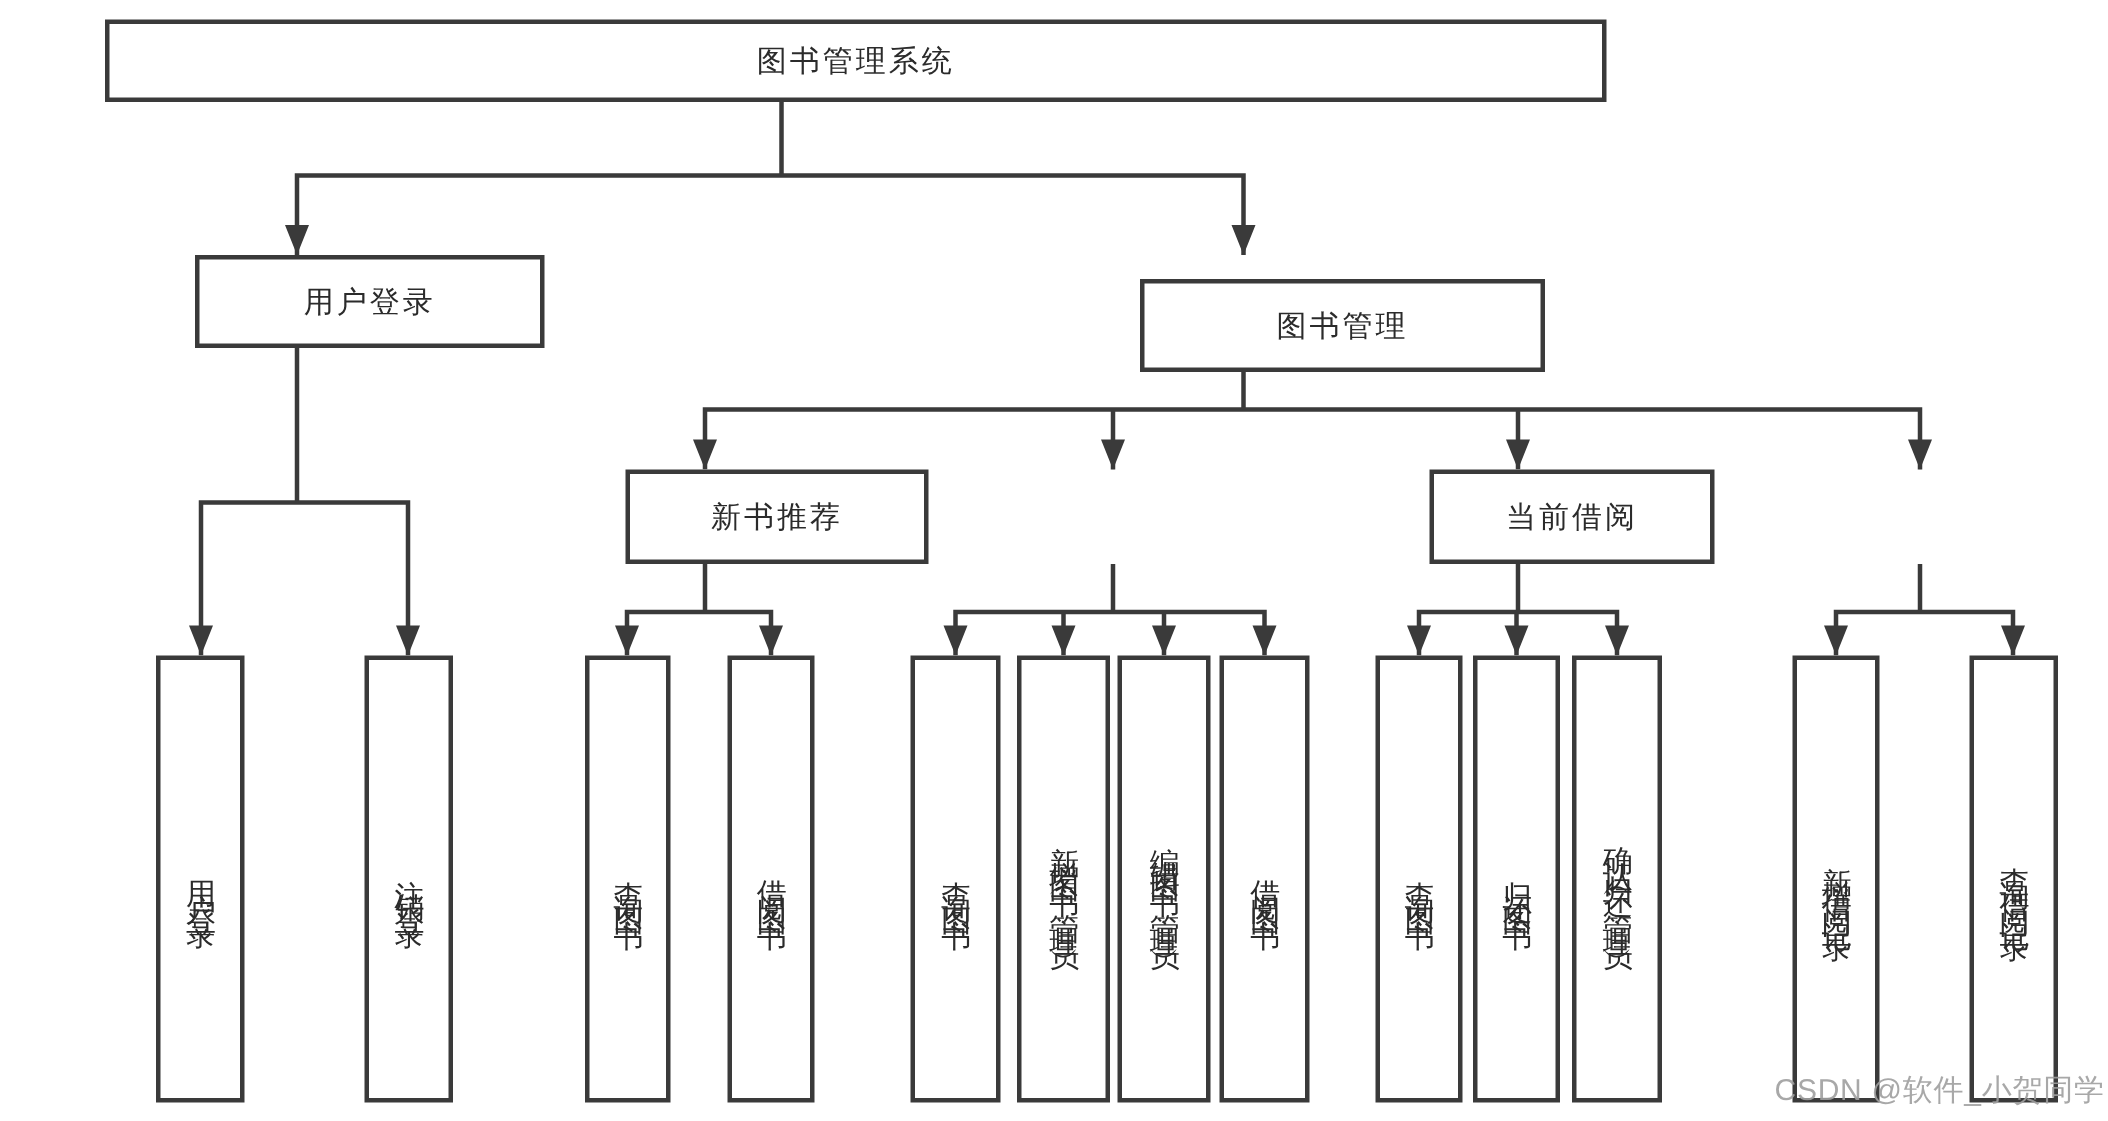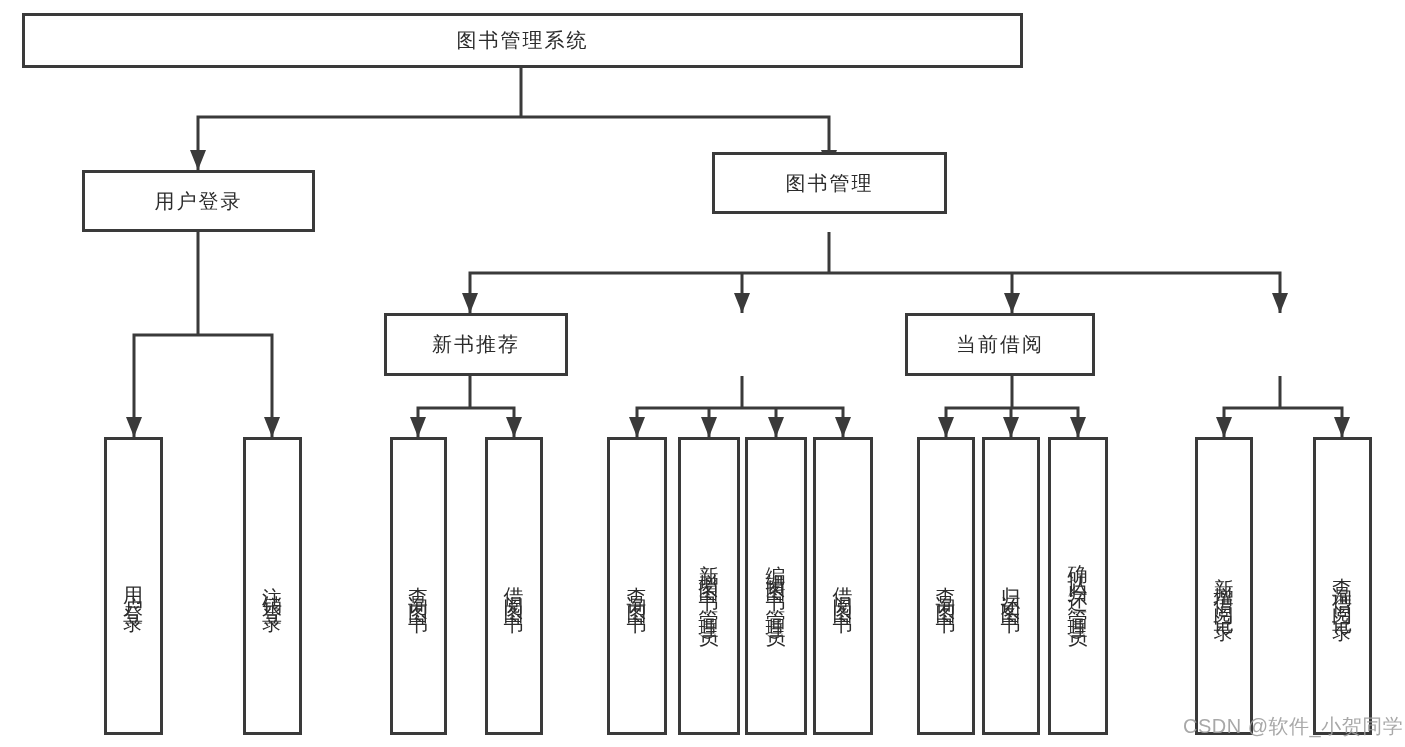--- a/index.html
+++ b/index.html
@@ -29,20 +29,21 @@
     display: flex;
     align-items: center;
     justify-content: center;
     color: #2b2b2b;
     font-size: 20px;
     letter-spacing: 1px;
     z-index: 2;
   }
   .box.h {
     letter-spacing: 2px;
+    margin-left: 48px;
   }
   .box.v {
     writing-mode: vertical-rl;
     text-orientation: mixed;
     letter-spacing: 9px;
     line-height: 1;
     padding-top: 6px;
   }
   #watermark {
     position: absolute;
@@ -115,23 +116,23 @@
       M1003 417 L1019 417 L1011 437 Z
       M1070 417 L1086 417 L1078 437 Z
       M1216 417 L1232 417 L1224 437 Z
       M1334 417 L1350 417 L1342 437 Z
     "></path>
   </svg>
 
   <div class="box h" style="left:22px;top:13px;width:1001px;height:55px">图书管理系统</div>
 
   <div class="box h" style="left:82px;top:170px;width:233px;height:62px">用户登录</div>
-  <div class="box h" style="left:712px;top:152px;width:235px;height:62px">图书管理</div>
+  <div class="box h" style="left:712px;top:186px;width:270px;height:62px">图书管理</div>
 
-  <div class="box h" style="left:384px;top:313px;width:184px;height:63px">新书推荐</div>
+  <div class="box h" style="left:369px;top:313px;width:202px;height:63px">新书推荐</div>
   <div class="box h" style="left:905px;top:313px;width:190px;height:63px">当前借阅</div>
 
   <div class="box v" style="left:104px;top:437px;width:59px;height:298px">用户登录</div>
   <div class="box v" style="left:243px;top:437px;width:59px;height:298px">注销登录</div>
 
   <div class="box v" style="left:390px;top:437px;width:57px;height:298px">查询图书</div>
   <div class="box v" style="left:485px;top:437px;width:58px;height:298px">借阅图书</div>
 
   <div class="box v" style="left:607px;top:437px;width:60px;height:298px">查询图书</div>
   <div class="box v" style="left:678px;top:437px;width:62px;height:298px">新增图书（管理员）</div>

